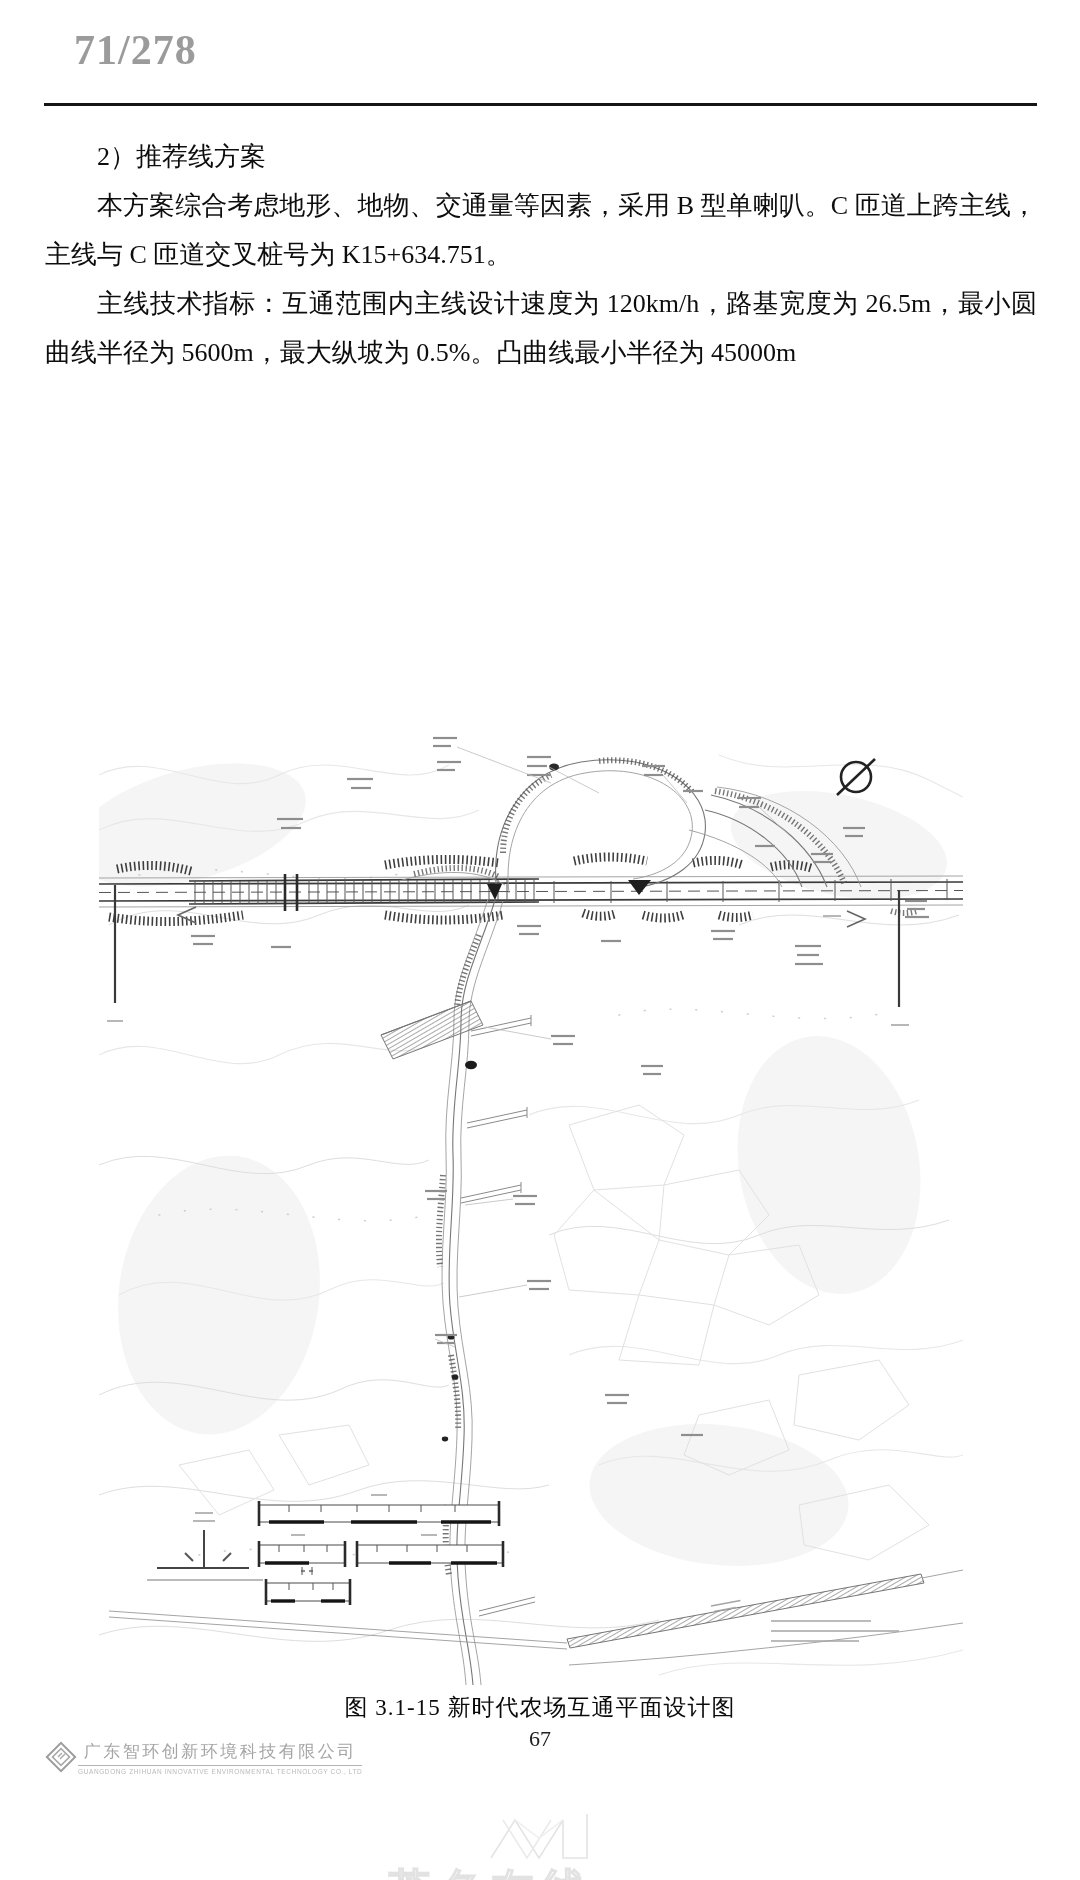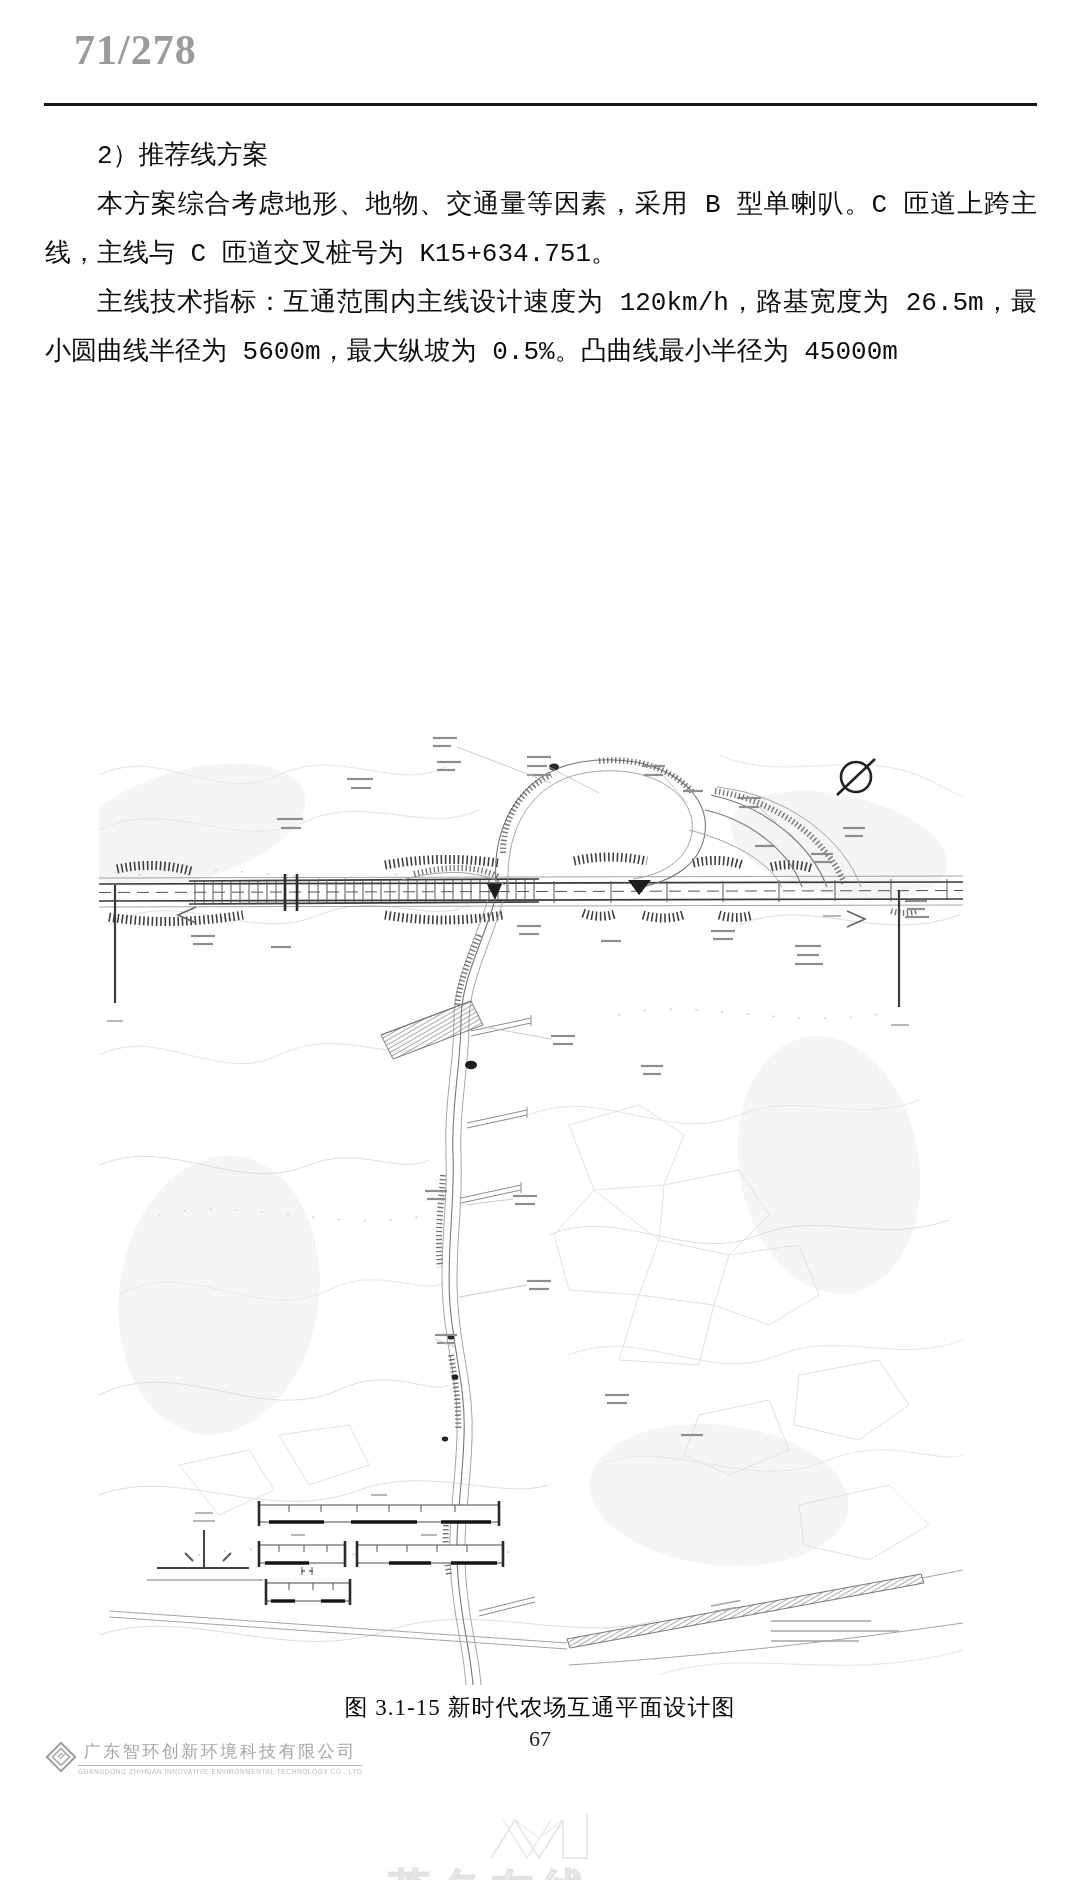--- a/index.html
+++ b/index.html
@@ -7,21 +7,21 @@
         font-family:"Liberation Serif","DejaVu Serif",serif;color:#111;}
   
   .page-indicator{position:absolute;left:74px;top:26px;font-family:Liberation Serif, serif;
         font-size:42px;font-weight:bold;color:#9b9b9b;letter-spacing:1px;}
   .doc-title{position:absolute;left:0;top:78px;width:100%;text-align:center;font-size:17.5px;color:#1c1c1c;letter-spacing:1px;}
   .header-rule{position:absolute;left:44px;top:103px;width:993px;height:0;border-top:3px solid #151515;}
   
   .body-text{position:absolute;left:45px;top:132px;width:992px;font-size:26px;line-height:49px;
         text-align:justify;color:#0d0d0d;}
   .body-text p{margin:0;}
-  .body-text p.ind{text-indent:2em;font-family:Liberation Mono, monospace;}
+  .body-text p.ind{text-indent:2em;}
   
   .figure{position:absolute;left:99px;top:735px;width:864px;height:953px;}
   .figure svg{display:block;}
   .fig-caption{position:absolute;left:0;top:1692px;width:100%;text-align:center;
         font-size:23px;font-weight:normal;color:#0a0a0a;letter-spacing:1px;}
   .page-number{position:absolute;left:0;top:1726px;width:100%;text-align:center;font-size:22px;color:#222;}
   
   .logo{position:absolute;left:44px;top:1740px;display:flex;align-items:flex-start;}
   .logo-texts{margin-left:0;text-align:center;}
   .logo-cn{font-family:"Liberation Sans","DejaVu Sans",sans-serif;font-size:17px;color:#a5a5a5;

